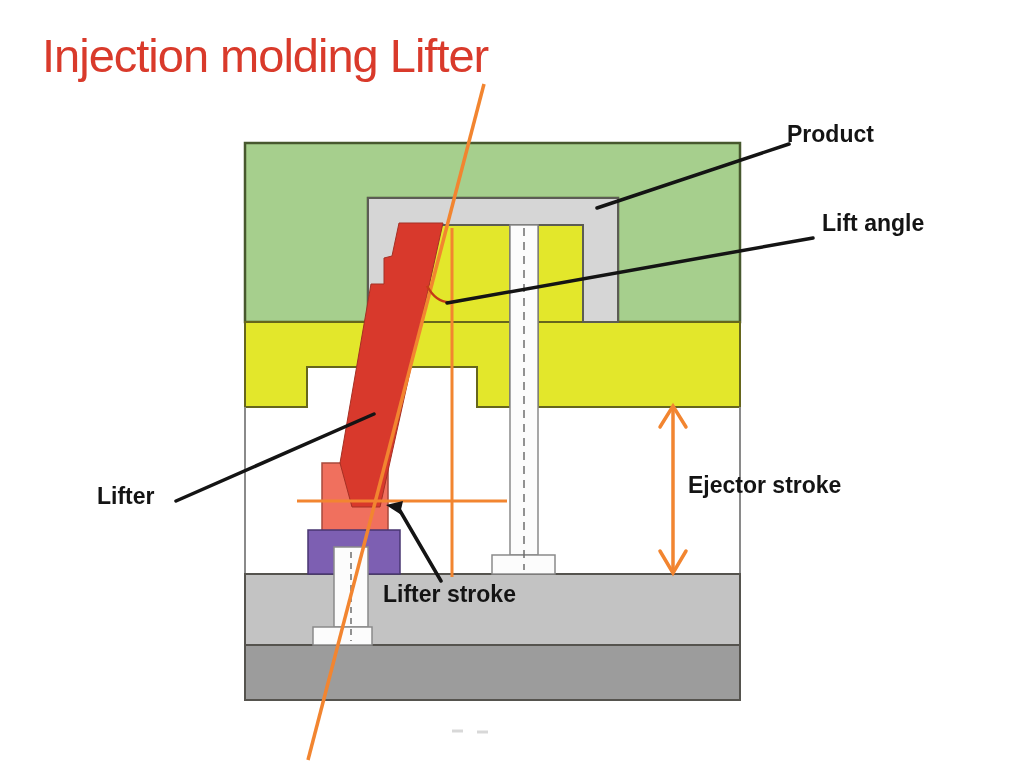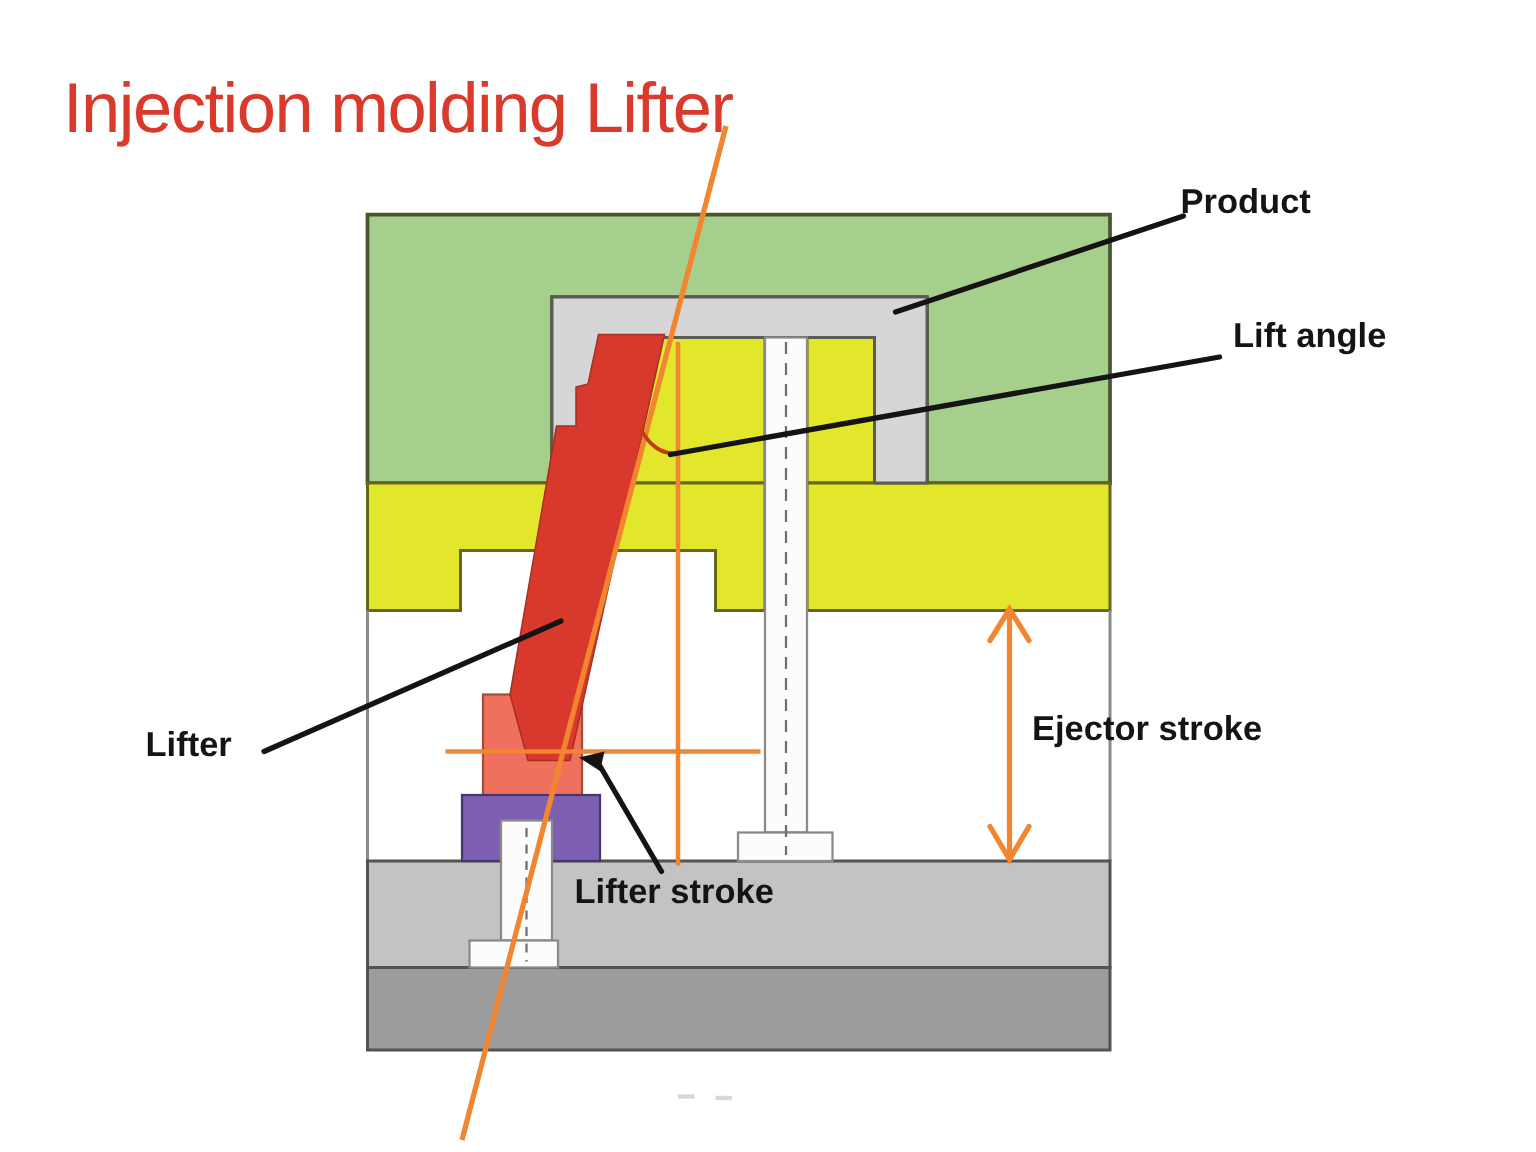--- a/index.html
+++ b/index.html
@@ -1,19 +1,19 @@
 <!DOCTYPE html>
 <html style="--title-red: #d93a2b; --cavity-plate-green: #a6cf8d; --core-plate-yellow: #e3e72b; --lifter-red: #d8392c; --lifter-foot-salmon: #f0705e; --riser-block-purple: #7d5fb2; --product-gray: #d6d6d6; --retainer-plate-gray: #c3c3c3; --base-plate-gray: #9c9c9c; --annotation-orange: #f28530; --angle-arc-red: #c43b17; --label-black: #141414;"><head>
 <meta charset="utf-8">
 <style>
   html,body{margin:0;padding:0;background:#fff;}
   .stage{position:relative;width:1024px;height:768px;background:#fff;overflow:hidden;
          font-family:"Liberation Sans",sans-serif;}
   .stage svg{position:absolute;left:0;top:0;}
-  .title{position:absolute;left:42px;top:44px;font-size:47px;font-weight:400;
+  .title{position:absolute;left:42px;top:28px;font-size:47px;font-weight:400;
          letter-spacing:-1px;color:var(--title-red,#d93a2b);white-space:nowrap;}
   .lbl{font-family:"Liberation Sans",sans-serif;font-weight:bold;font-size:23px;
        fill:var(--label-black,#141414);}
 </style>
 </head>
 <body>
 
 <div class="stage">
 
   <div class="title">Injection molding Lifter</div>

